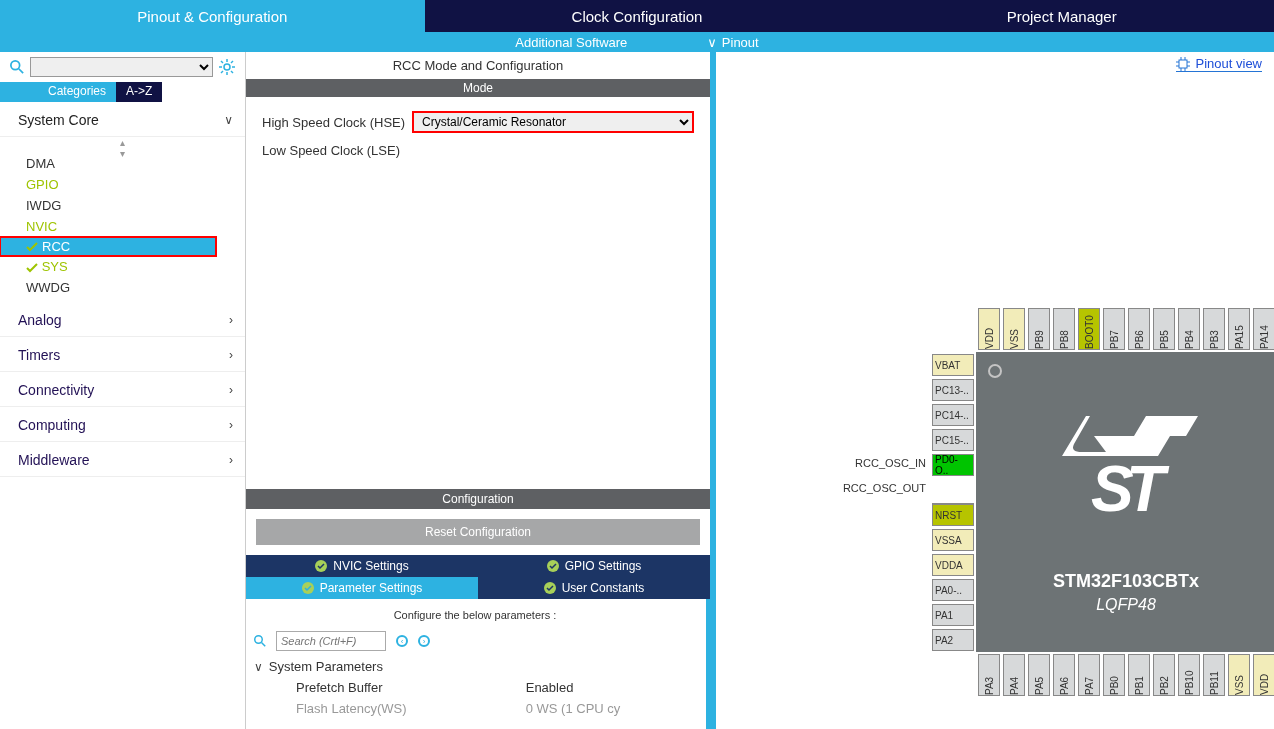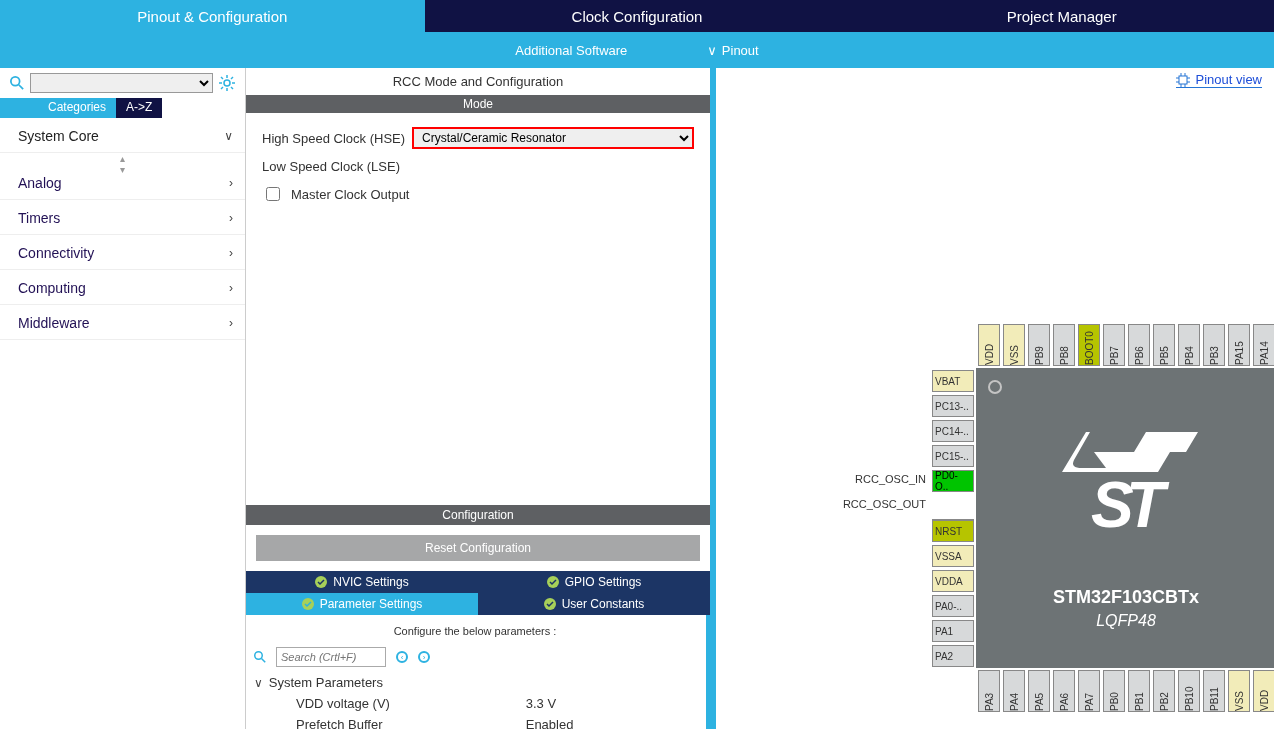--- a/index.html
+++ b/index.html
@@ -1,21 +1,21 @@
 <!DOCTYPE html>
 <html><head>
 <meta charset="utf-8">
 <style>
   * { box-sizing: border-box; }
   body { margin:0; font-family: Arial, Helvetica, sans-serif; font-size:13px; color:#333; overflow:hidden; width:1274px; height:729px; background:#fff; }
   .top-tabs { display:flex; height:32px; background:#2db2e1; }
   .top-tabs div { flex:1; display:flex; align-items:center; justify-content:center; color:#fff; font-size:15px; cursor:pointer; }
   .top-tabs .dark { background:#101244; }
   .top-tabs .active { background:#2db2e1; }
-  .subbar { height:36px; background:#2db2e1; display:flex; justify-content:center; align-items:center; gap:80px; color:#fff; font-size:13px; }
+  .subbar { height:20px; background:#2db2e1; display:flex; justify-content:center; align-items:center; gap:80px; color:#fff; font-size:13px; }
   .subbar span { cursor:pointer; display:flex; align-items:center; gap:5px; }
   .main { display:flex; height:677px; }
   
   .left { width:246px; border-right:1px solid #ccc; display:flex; flex-direction:column; }
   .search-row { display:flex; align-items:center; padding:5px 10px; gap:6px; }
   .search-row svg { width:14px; height:14px; }
   .search-row select { flex:1; height:20px; border:1px solid #999; }
   .side-tabs { display:flex; height:20px; }
   .side-tabs div { padding:2px 10px; font-size:12px; cursor:pointer; color:#fff; }
   .side-tabs .t-active { background:#2db2e1;padding-left:48px; }
@@ -118,20 +118,39 @@
     <div class="side-tabs">
       <div class="t-active">Categories</div>
       <div class="t-idle">A-&gt;Z</div>
     </div>
 
     <div class="cat-header">
       <span>System Core</span>
         <span class="chev">∨</span>
     </div>
     <div class="sort-tog">▴<br>▾</div>
+    <div class="cat-list">
+      <div class="cat-item">DMA</div>
+      <div class="cat-item green">GPIO</div>
+      <div class="cat-item">IWDG</div>
+      <div class="cat-item green">NVIC</div>
+      <div class="cat-item hl-sel red-box">
+        <svg class="okicon" viewBox="0 0 12 12">
+            <polyline points="1,6 4,9 11,2" fill="none" stroke="#9ec400" stroke-width="2"></polyline>
+          </svg>
+        <span>RCC</span>
+      </div>
+      <div class="cat-item green">
+        <svg class="okicon" viewBox="0 0 12 12" style="vertical-align:middle;">
+            <polyline points="1,6 4,9 11,2" fill="none" stroke="#9ec400" stroke-width="2"></polyline>
+          </svg>
+        <span>SYS</span>
+      </div>
+      <div class="cat-item">WWDG</div>
+    </div>
 
     <div class="cat-header collapsed">
         <span>Analog</span>
         <span class="chev">›</span>
       </div>
     <div class="cat-header collapsed">
         <span>Timers</span>
         <span class="chev">›</span>
       </div>
     <div class="cat-header collapsed">
@@ -151,24 +170,20 @@
   <div class="mid">
     <div class="mid-title">RCC Mode and Configuration</div>
     <div class="mode-bar">Mode</div>
     <div class="mode-body">
       <div class="form-row redbox">
         <label>High Speed Clock (HSE)</label>
         <select><option>Crystal/Ceramic Resonator</option></select>
       </div>
       <div class="form-row">
         <label>Low Speed Clock (LSE)</label>
-      </div>
-      <div class="chk-row">
-        <input type="checkbox" style="">
-        <span>Master Clock Output</span>
       </div>
     </div>
 
     <div style="flex:1"></div>
     <div class="mode-bar conf-title">Configuration</div>
     <button class="reset-btn">Reset Configuration</button>
     <div class="conf-tabs">
       <div class="conf-tab dark">
           <svg class="okicon" viewBox="0 0 12 12">
             <circle class="ok-circle" cx="6" cy="6" r="6"></circle>
@@ -208,24 +223,20 @@
         <input placeholder="Search (Crtl+F)" style="">
         <span class="circ" style="display:flex;align-items:center;justify-content:center;color:#2db2e1;font-size:8px;">‹</span>
         <span class="circ" style="display:flex;align-items:center;justify-content:center;color:#2db2e1;font-size:8px;">›</span>
       </div>
       <div class="param-hdr">
           <span class="chev">∨</span>
           <span>System Parameters</span>
         </div>
       <table class="param-table">
         <tbody>
-            <tr>
-              <td>VDD voltage (V)</td>
-              <td>3.3 V</td>
-            </tr>
         <tr>
               <td>Prefetch Buffer</td>
               <td>Enabled</td>
             </tr>
         <tr class="gray">
               <td>Flash Latency(WS)</td>
               <td>0 WS (1 CPU cy</td>
             </tr>
       </tbody>
         </table>

